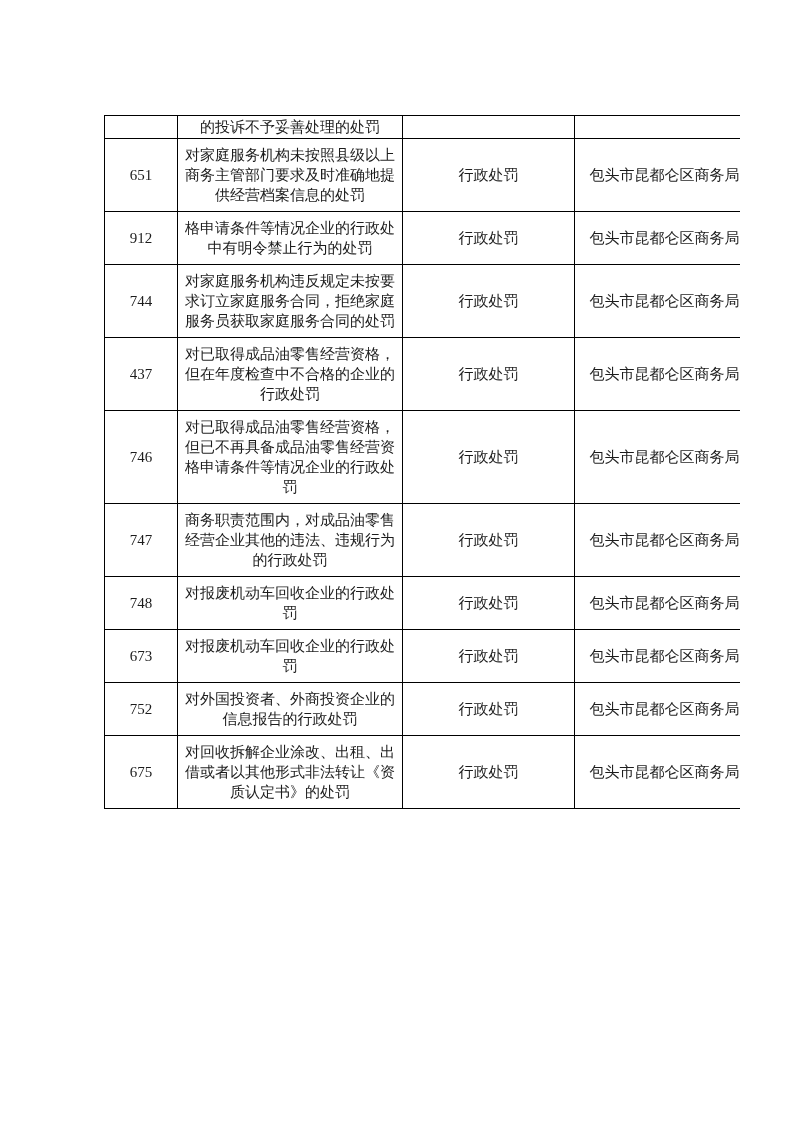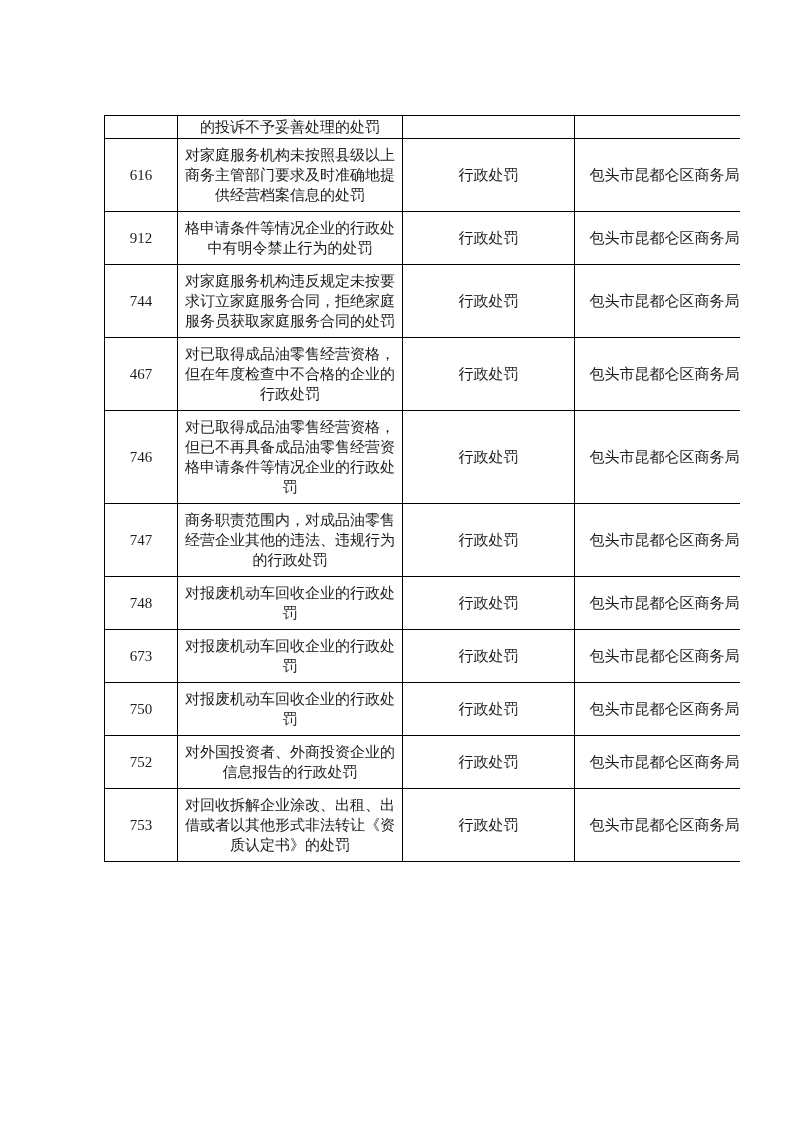--- a/index.html
+++ b/index.html
@@ -59,21 +59,21 @@
       <col style="width:180px">
     </colgroup>
     <tbody>
         <tr class="continuation">
     <td class="c-index"></td>
     <td class="c-desc">的投诉不予妥善处理的处罚</td>
     <td class="c-cat"></td>
     <td class="c-dept"></td>
   </tr>
         <tr>
-    <td class="c-index">616</td>
+    <td class="c-index">651</td>
     <td class="c-desc">对家庭服务机构未按照县级以上
 商务主管部门要求及时准确地提
 供经营档案信息的处罚</td>
     <td class="c-cat">行政处罚</td>
     <td class="c-dept">包头市昆都仑区商务局</td>
   </tr>
         <tr>
     <td class="c-index">912</td>
     <td class="c-desc">格申请条件等情况企业的行政处
 中有明令禁止行为的处罚</td>
@@ -82,21 +82,21 @@
   </tr>
         <tr>
     <td class="c-index">744</td>
     <td class="c-desc">对家庭服务机构违反规定未按要
 求订立家庭服务合同，拒绝家庭
 服务员获取家庭服务合同的处罚</td>
     <td class="c-cat">行政处罚</td>
     <td class="c-dept">包头市昆都仑区商务局</td>
   </tr>
         <tr>
-    <td class="c-index">467</td>
+    <td class="c-index">437</td>
     <td class="c-desc">对已取得成品油零售经营资格，
 但在年度检查中不合格的企业的
 行政处罚</td>
     <td class="c-cat">行政处罚</td>
     <td class="c-dept">包头市昆都仑区商务局</td>
   </tr>
         <tr>
     <td class="c-index">746</td>
     <td class="c-desc">对已取得成品油零售经营资格，
 但已不再具备成品油零售经营资
@@ -121,35 +121,28 @@
     <td class="c-dept">包头市昆都仑区商务局</td>
   </tr>
         <tr>
     <td class="c-index">673</td>
     <td class="c-desc">对报废机动车回收企业的行政处
 罚</td>
     <td class="c-cat">行政处罚</td>
     <td class="c-dept">包头市昆都仑区商务局</td>
   </tr>
         <tr>
-    <td class="c-index">750</td>
-    <td class="c-desc">对报废机动车回收企业的行政处
-罚</td>
-    <td class="c-cat">行政处罚</td>
-    <td class="c-dept">包头市昆都仑区商务局</td>
-  </tr>
-        <tr>
     <td class="c-index">752</td>
     <td class="c-desc">对外国投资者、外商投资企业的
 信息报告的行政处罚</td>
     <td class="c-cat">行政处罚</td>
     <td class="c-dept">包头市昆都仑区商务局</td>
   </tr>
         <tr>
-    <td class="c-index">753</td>
+    <td class="c-index">675</td>
     <td class="c-desc">对回收拆解企业涂改、出租、出
 借或者以其他形式非法转让《资
 质认定书》的处罚</td>
     <td class="c-cat">行政处罚</td>
     <td class="c-dept">包头市昆都仑区商务局</td>
   </tr>
       </tbody>
   </table>
 </div>
 

